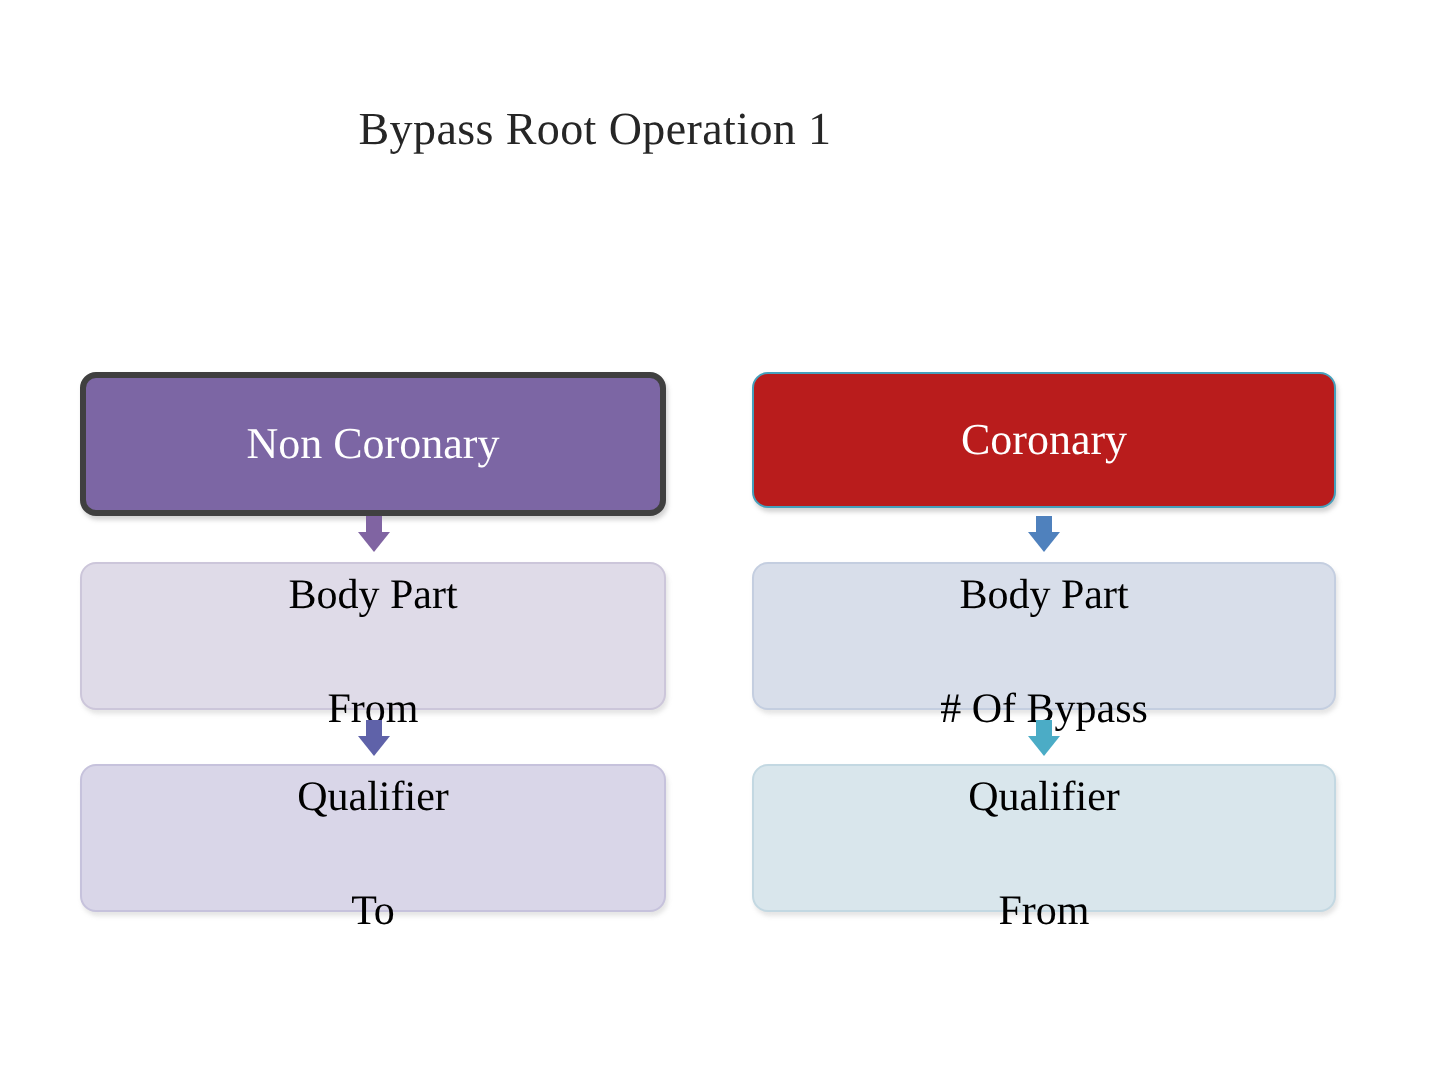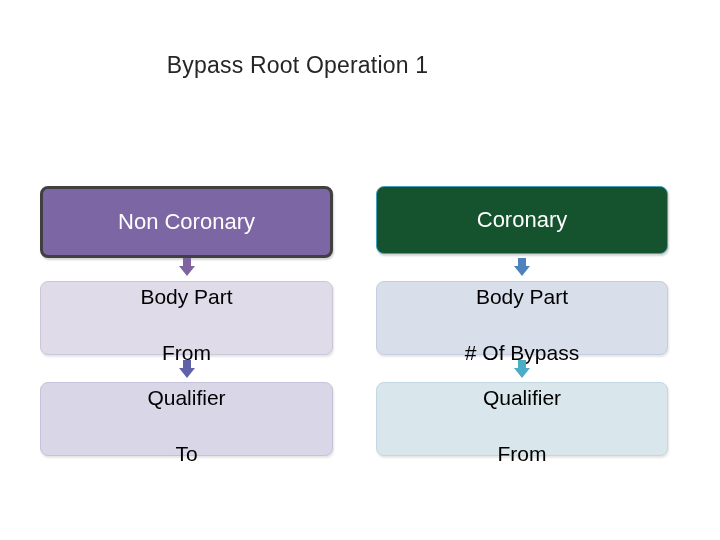--- a/index.html
+++ b/index.html
@@ -9,20 +9,21 @@
     height: 540px;
     background: #ffffff;
     font-family: "Liberation Sans", sans-serif;
     overflow: hidden;
   }
   .slide {
     position: relative;
     width: 595px;
     height: 540px;
     background: #ffffff;
+    font-family: Liberation Serif, serif;
   }
   .slide-title {
     position: absolute;
     top: 52px;
     left: 0;
     right: 0;
     text-align: center;
     font-size: 23px;
     color: #262626;
     letter-spacing: 0.2px;
@@ -41,21 +42,21 @@
     height: 66px;
     border-radius: 8px;
     display: flex;
     align-items: center;
     justify-content: center;
     color: #ffffff;
     font-size: 22px;
     box-shadow: 1px 2px 2px rgba(130,130,130,0.35);
   }
   .hdr-purple { background: #7C66A4; border: 3px solid #404040; }
-  .hdr-teal   { background: #14532d; border: 1px solid #45a0bc; }
+  .hdr-teal   { background: #b91c1c; border: 1px solid #45a0bc; }
 
   .step-box {
     position: absolute;
     left: 0; right: 0;
     height: 74px;
     border-radius: 8px;
     display: flex;
     flex-direction: column;
     justify-content: space-around;
     align-items: center;

